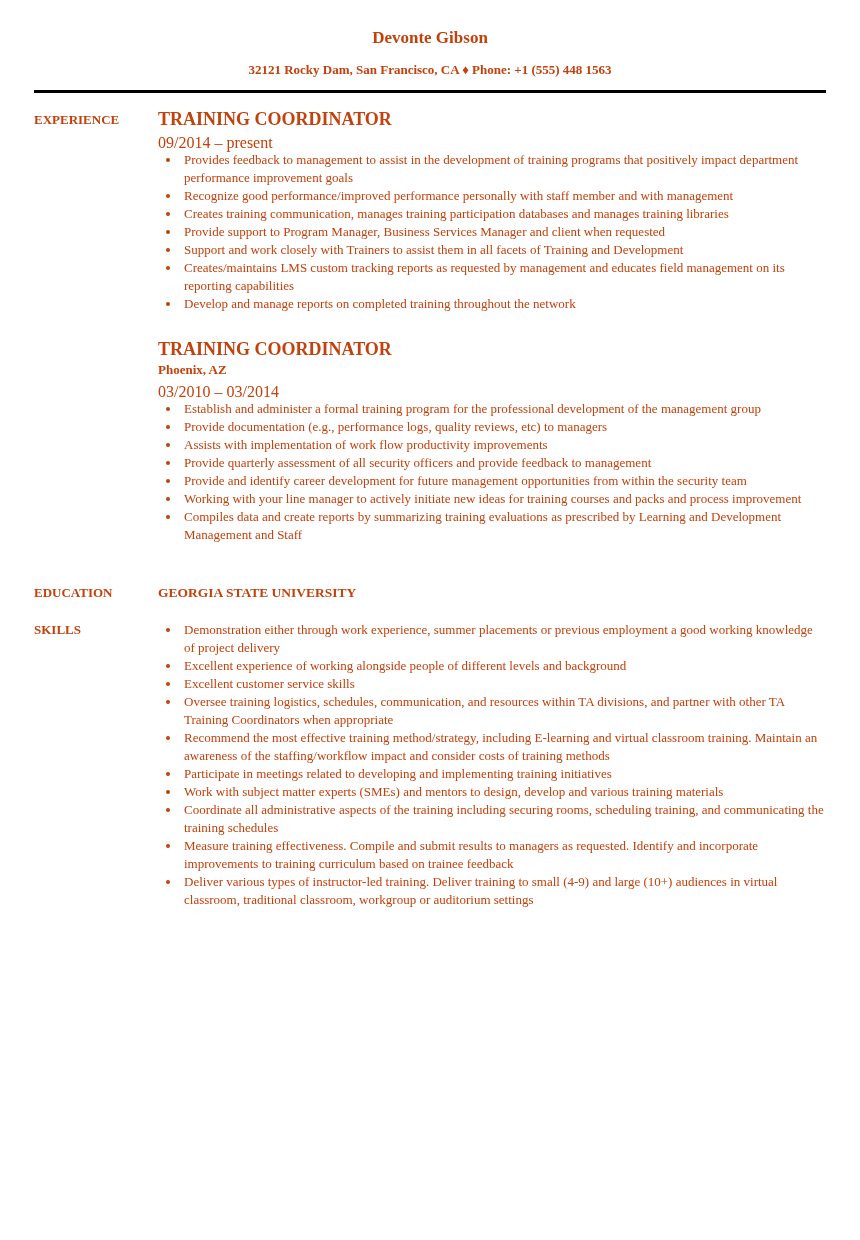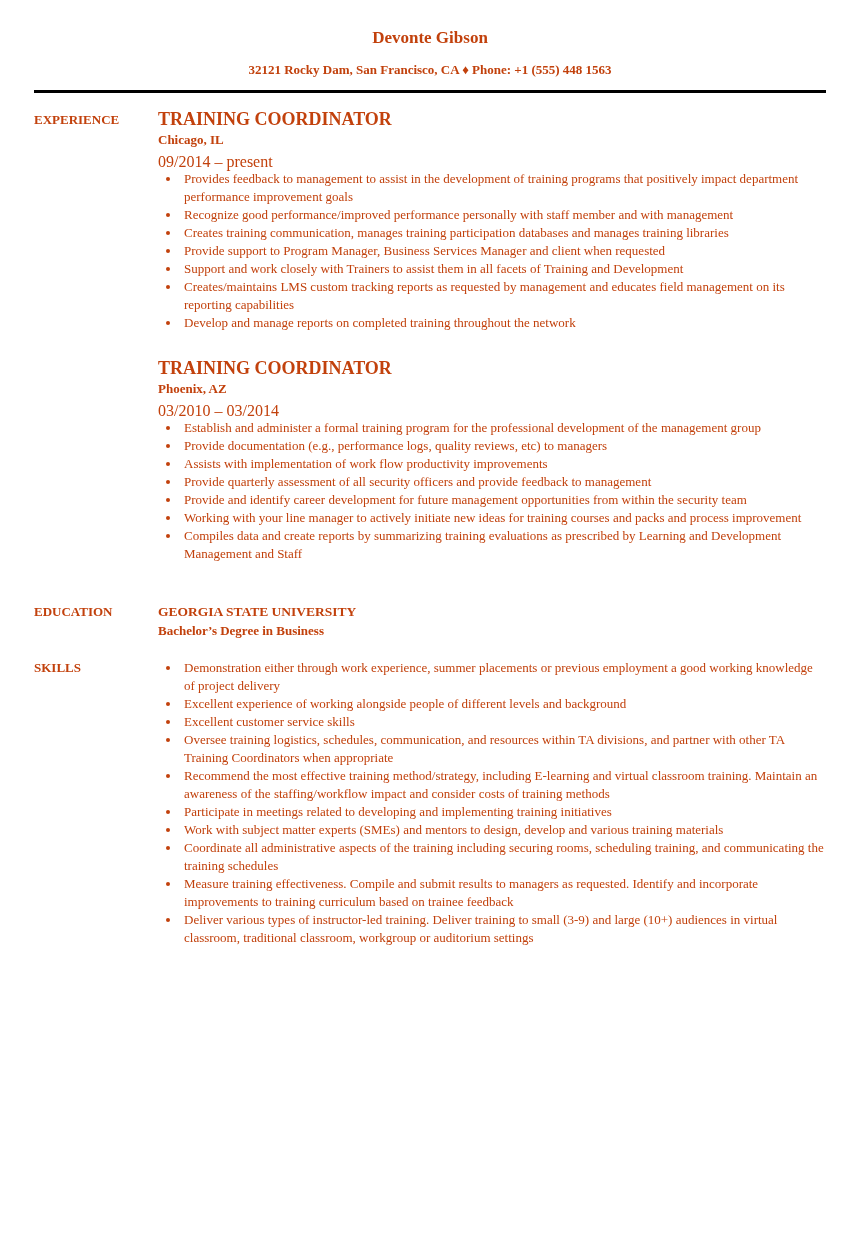--- a/index.html
+++ b/index.html
@@ -98,21 +98,20 @@
     <p class="contact-line">32121 Rocky Dam, San Francisco, CA ♦ Phone: +1 (555) 448 1563</p>
     <hr class="header-divider">
   </header>
 
   <section class="section-row section-experience">
     <div class="section-label">EXPERIENCE</div>
     <div class="section-content">
 
       <div class="job">
         <h2 class="job-title">TRAINING COORDINATOR</h2>
-        <h3 class="job-location">Chicago, IL</h3>
         <div class="job-dates">09/2014 – present</div>
         <ul class="bullets">
           <li>Provides feedback to management to assist in the development of training programs that positively impact department performance improvement goals</li>
           <li>Recognize good performance/improved performance personally with staff member and with management</li>
           <li>Creates training communication, manages training participation databases and manages training libraries</li>
           <li>Provide support to Program Manager, Business Services Manager and client when requested</li>
           <li>Support and work closely with Trainers to assist them in all facets of Training and Development</li>
           <li>Creates/maintains LMS custom tracking reports as requested by management and educates field management on its reporting capabilities</li>
           <li>Develop and manage reports on completed training throughout the network</li>
         </ul>
@@ -133,35 +132,34 @@
         </ul>
       </div>
 
     </div>
   </section>
 
   <section class="section-row section-education">
     <div class="section-label">EDUCATION</div>
     <div class="section-content">
       <h2 class="school-name">GEORGIA STATE UNIVERSITY</h2>
-      <h3 class="degree-name">Bachelor’s Degree in Business</h3>
     </div>
   </section>
 
   <section class="section-row section-skills">
     <div class="section-label">SKILLS</div>
     <div class="section-content">
       <ul class="bullets">
         <li>Demonstration either through work experience, summer placements or previous employment a good working knowledge of project delivery</li>
         <li>Excellent experience of working alongside people of different levels and background</li>
         <li>Excellent customer service skills</li>
         <li>Oversee training logistics, schedules, communication, and resources within TA divisions, and partner with other TA Training Coordinators when appropriate</li>
         <li>Recommend the most effective training method/strategy, including E-learning and virtual classroom training. Maintain an awareness of the staffing/workflow impact and consider costs of training methods</li>
         <li>Participate in meetings related to developing and implementing training initiatives</li>
         <li>Work with subject matter experts (SMEs) and mentors to design, develop and various training materials</li>
         <li>Coordinate all administrative aspects of the training including securing rooms, scheduling training, and communicating the training schedules</li>
         <li>Measure training effectiveness. Compile and submit results to managers as requested. Identify and incorporate improvements to training curriculum based on trainee feedback</li>
-        <li>Deliver various types of instructor-led training. Deliver training to small (3-9) and large (10+) audiences in virtual classroom, traditional classroom, workgroup or auditorium settings</li>
+        <li>Deliver various types of instructor-led training. Deliver training to small (4-9) and large (10+) audiences in virtual classroom, traditional classroom, workgroup or auditorium settings</li>
       </ul>
     </div>
   </section>
 
 </div>
 
 </body></html>

